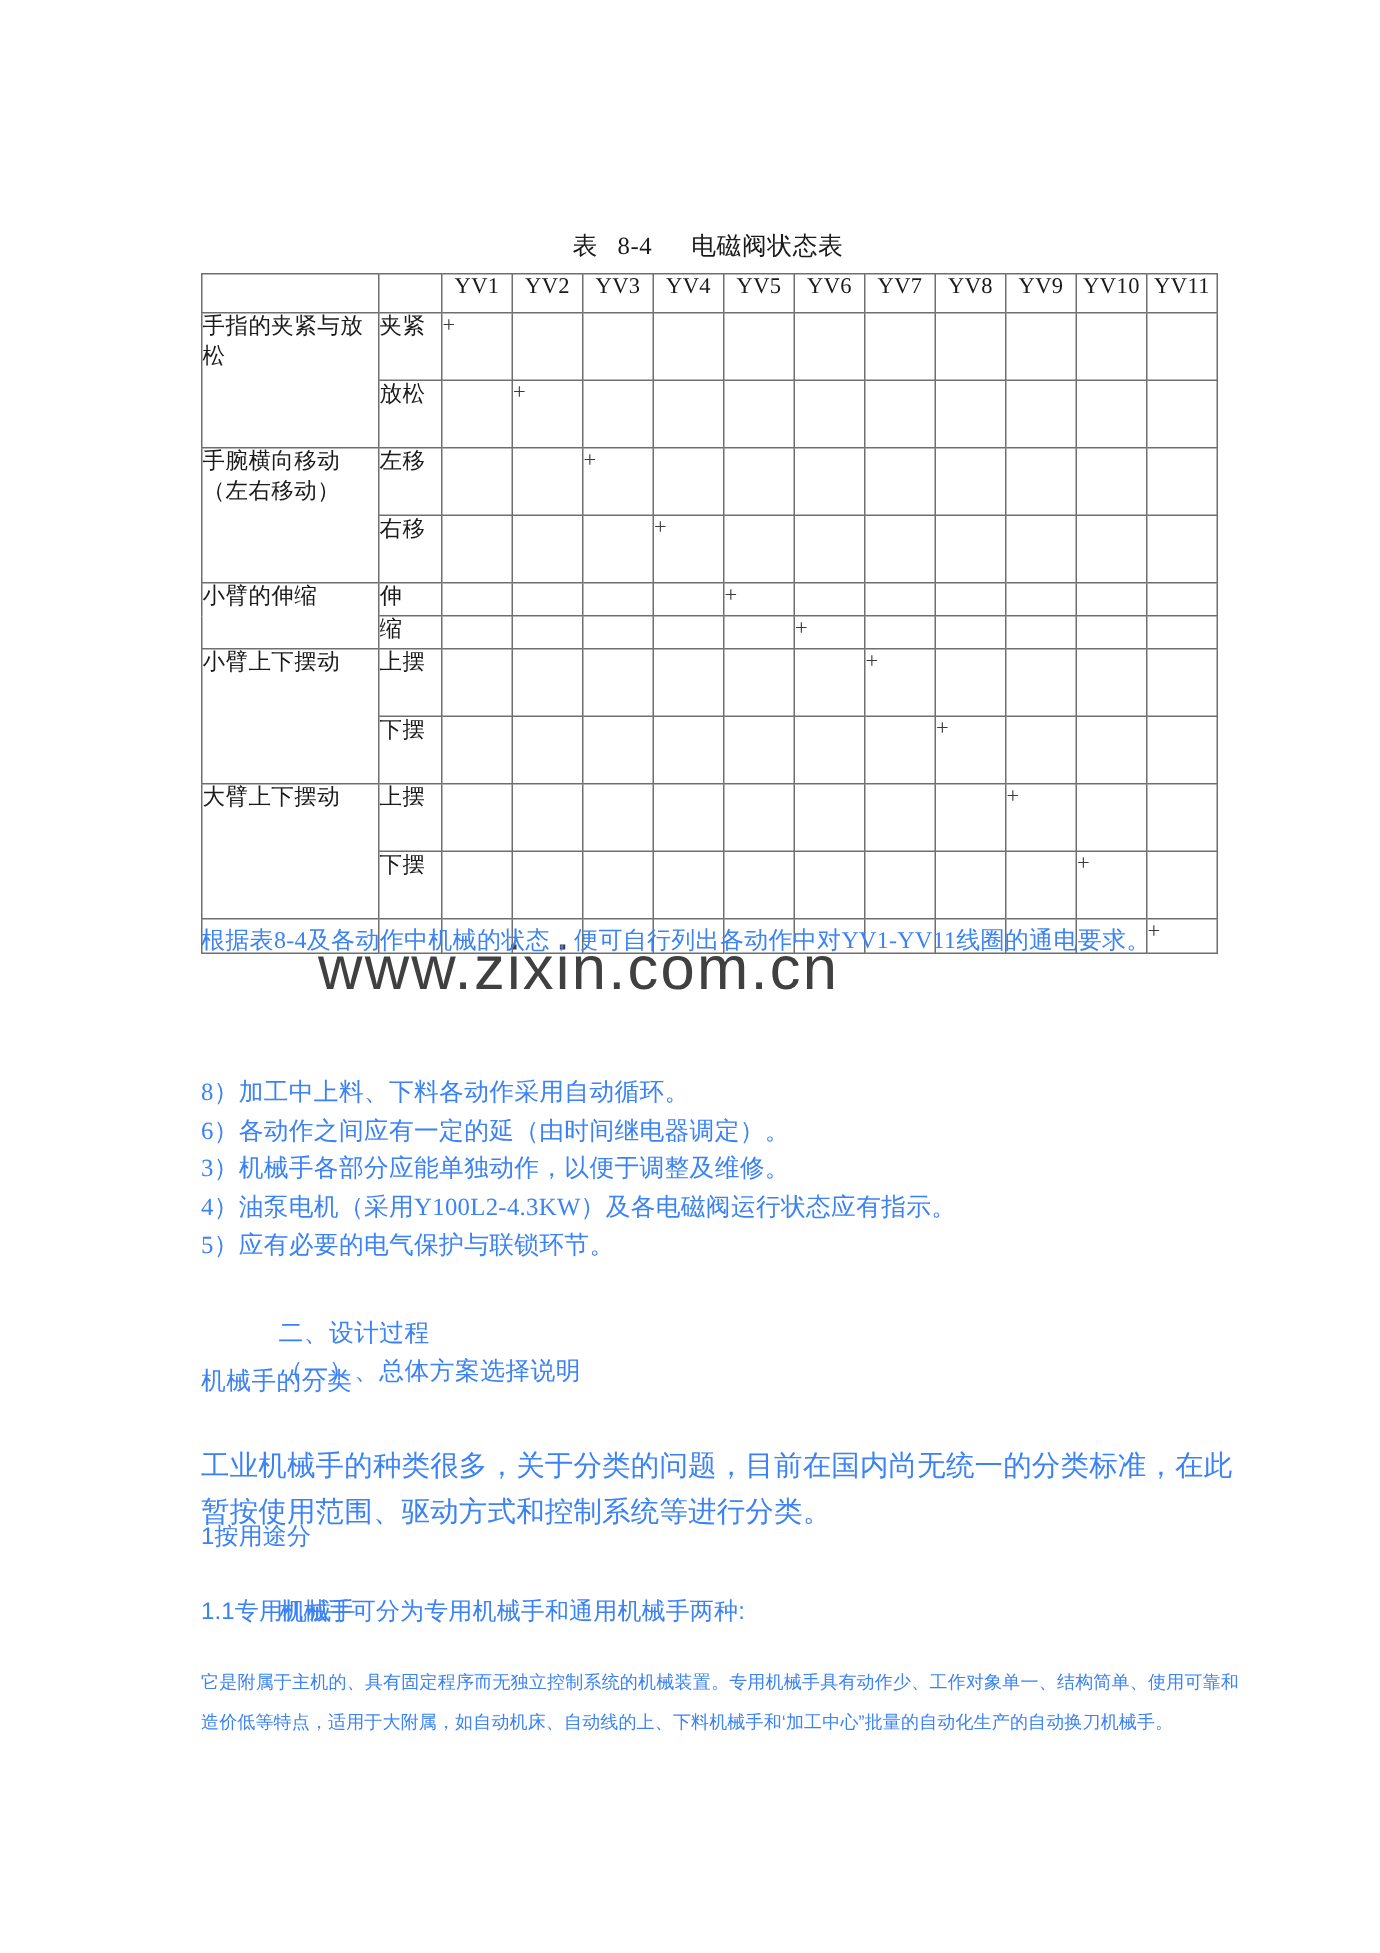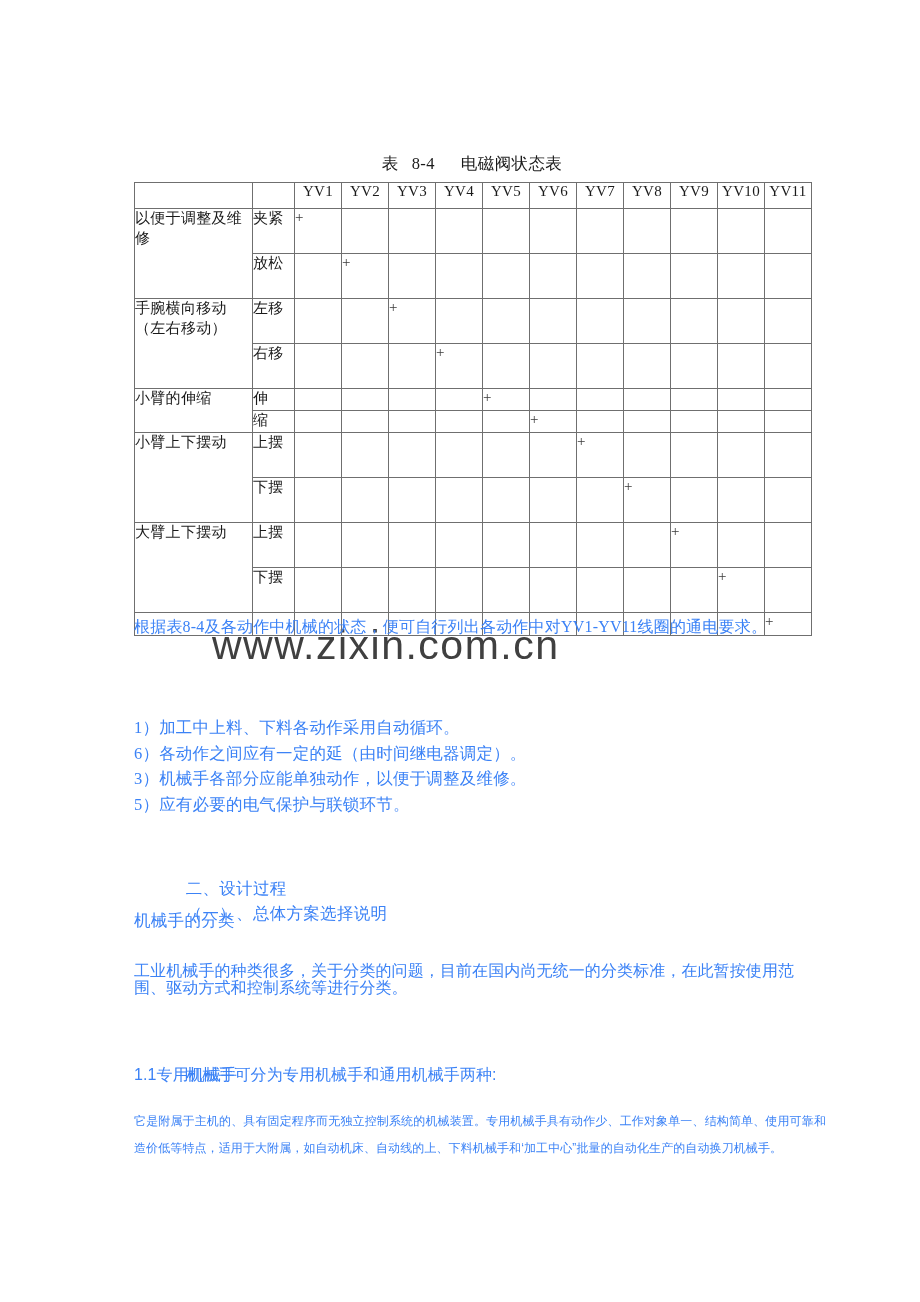--- a/index.html
+++ b/index.html
@@ -158,22 +158,22 @@
     left: 134px;
     top: 910px;
     font-size: 16.5px;
     letter-spacing: 0.3px;
   }
 
   .body-1 {
     left: 134px;
     top: 962px;
     width: 690px;
-    font-size: 16px;
-    line-height: 17px;
+    font-size: 19px;
+    line-height: 31px;
     letter-spacing: 0.1px;
   }
   .body-2 {
     left: 134px;
     top: 1012px;
     width: 690px;
     font-size: 16px;
     line-height: 25px;
     letter-spacing: 0.1px;
   }
@@ -244,21 +244,21 @@
             <th class="hdr">YV6</th>
             <th class="hdr">YV7</th>
             <th class="hdr">YV8</th>
             <th class="hdr">YV9</th>
             <th class="hdr">YV10</th>
             <th class="hdr">YV11</th>
           </tr>
       </thead>
       <tbody id="tbody">
           <tr class="r-tall">
-            <td class="act" rowspan="2">以便于调整及维修</td>
+            <td class="act" rowspan="2">手指的夹紧与放松</td>
             <td class="sub">夹紧</td>
             <td class="mark">+</td>
             <td class="mark"></td>
             <td class="mark"></td>
             <td class="mark"></td>
             <td class="mark"></td>
             <td class="mark"></td>
             <td class="mark"></td>
             <td class="mark"></td>
             <td class="mark"></td>
@@ -409,30 +409,31 @@
             <td class="mark"></td>
             <td class="mark"></td>
             <td class="mark">+</td>
           </tr>
         </tbody>
     </table>
   </div>
 
   <div class="para serif caption-line">根据表8-4及各动作中机械的状态，便可自行列出各动作中对YV1-YV11线圈的通电要求。</div>
 
-  <div class="para serif req-list" id="req-list"><div>1）加工中上料、下料各动作采用自动循环。</div><div>6）各动作之间应有一定的延（由时间继电器调定）。</div><div>3）机械手各部分应能单独动作，以便于调整及维修。</div><div>5）应有必要的电气保护与联锁环节。</div></div>
+  <div class="para serif req-list" id="req-list"><div>8）加工中上料、下料各动作采用自动循环。</div><div>6）各动作之间应有一定的延（由时间继电器调定）。</div><div>3）机械手各部分应能单独动作，以便于调整及维修。</div><div>4）油泵电机（采用Y100L2-4.3KW）及各电磁阀运行状态应有指示。</div><div>5）应有必要的电气保护与联锁环节。</div></div>
 
   <div class="para serif proc-head">
     <span class="indent2"></span><span>二、设计过程</span>
   </div>
   <div class="para serif proc-sub">
     <span class="indent2"></span><span>（一）、总体方案选择说明</span>
   </div>
   <div class="para serif cls-head">机械手的分类</div>
 
   <div class="para sans body-1">工业机械手的种类很多，关于分类的问题，目前在国内尚无统一的分类标准，在此暂按使用范围、驱动方式和控制系统等进行分类。</div>
+  <div class="para sans body-2">1按用途分</div>
   <div class="para sans body-3">
     <span class="indent2"></span><span>机械手可分为专用机械手和通用机械手两种:</span>
   </div>
   <div class="para sans body-4">1.1专用机械手</div>
   <div class="para sans body-5">它是附属于主机的、具有固定程序而无独立控制系统的机械装置。专用机械手具有动作少、工作对象单一、结构简单、使用可靠和造价低等特点，适用于大附属，如自动机床、自动线的上、下料机械手和‘加工中心”批量的自动化生产的自动换刀机械手。</div>
 
 </div>
 
 </body></html>

